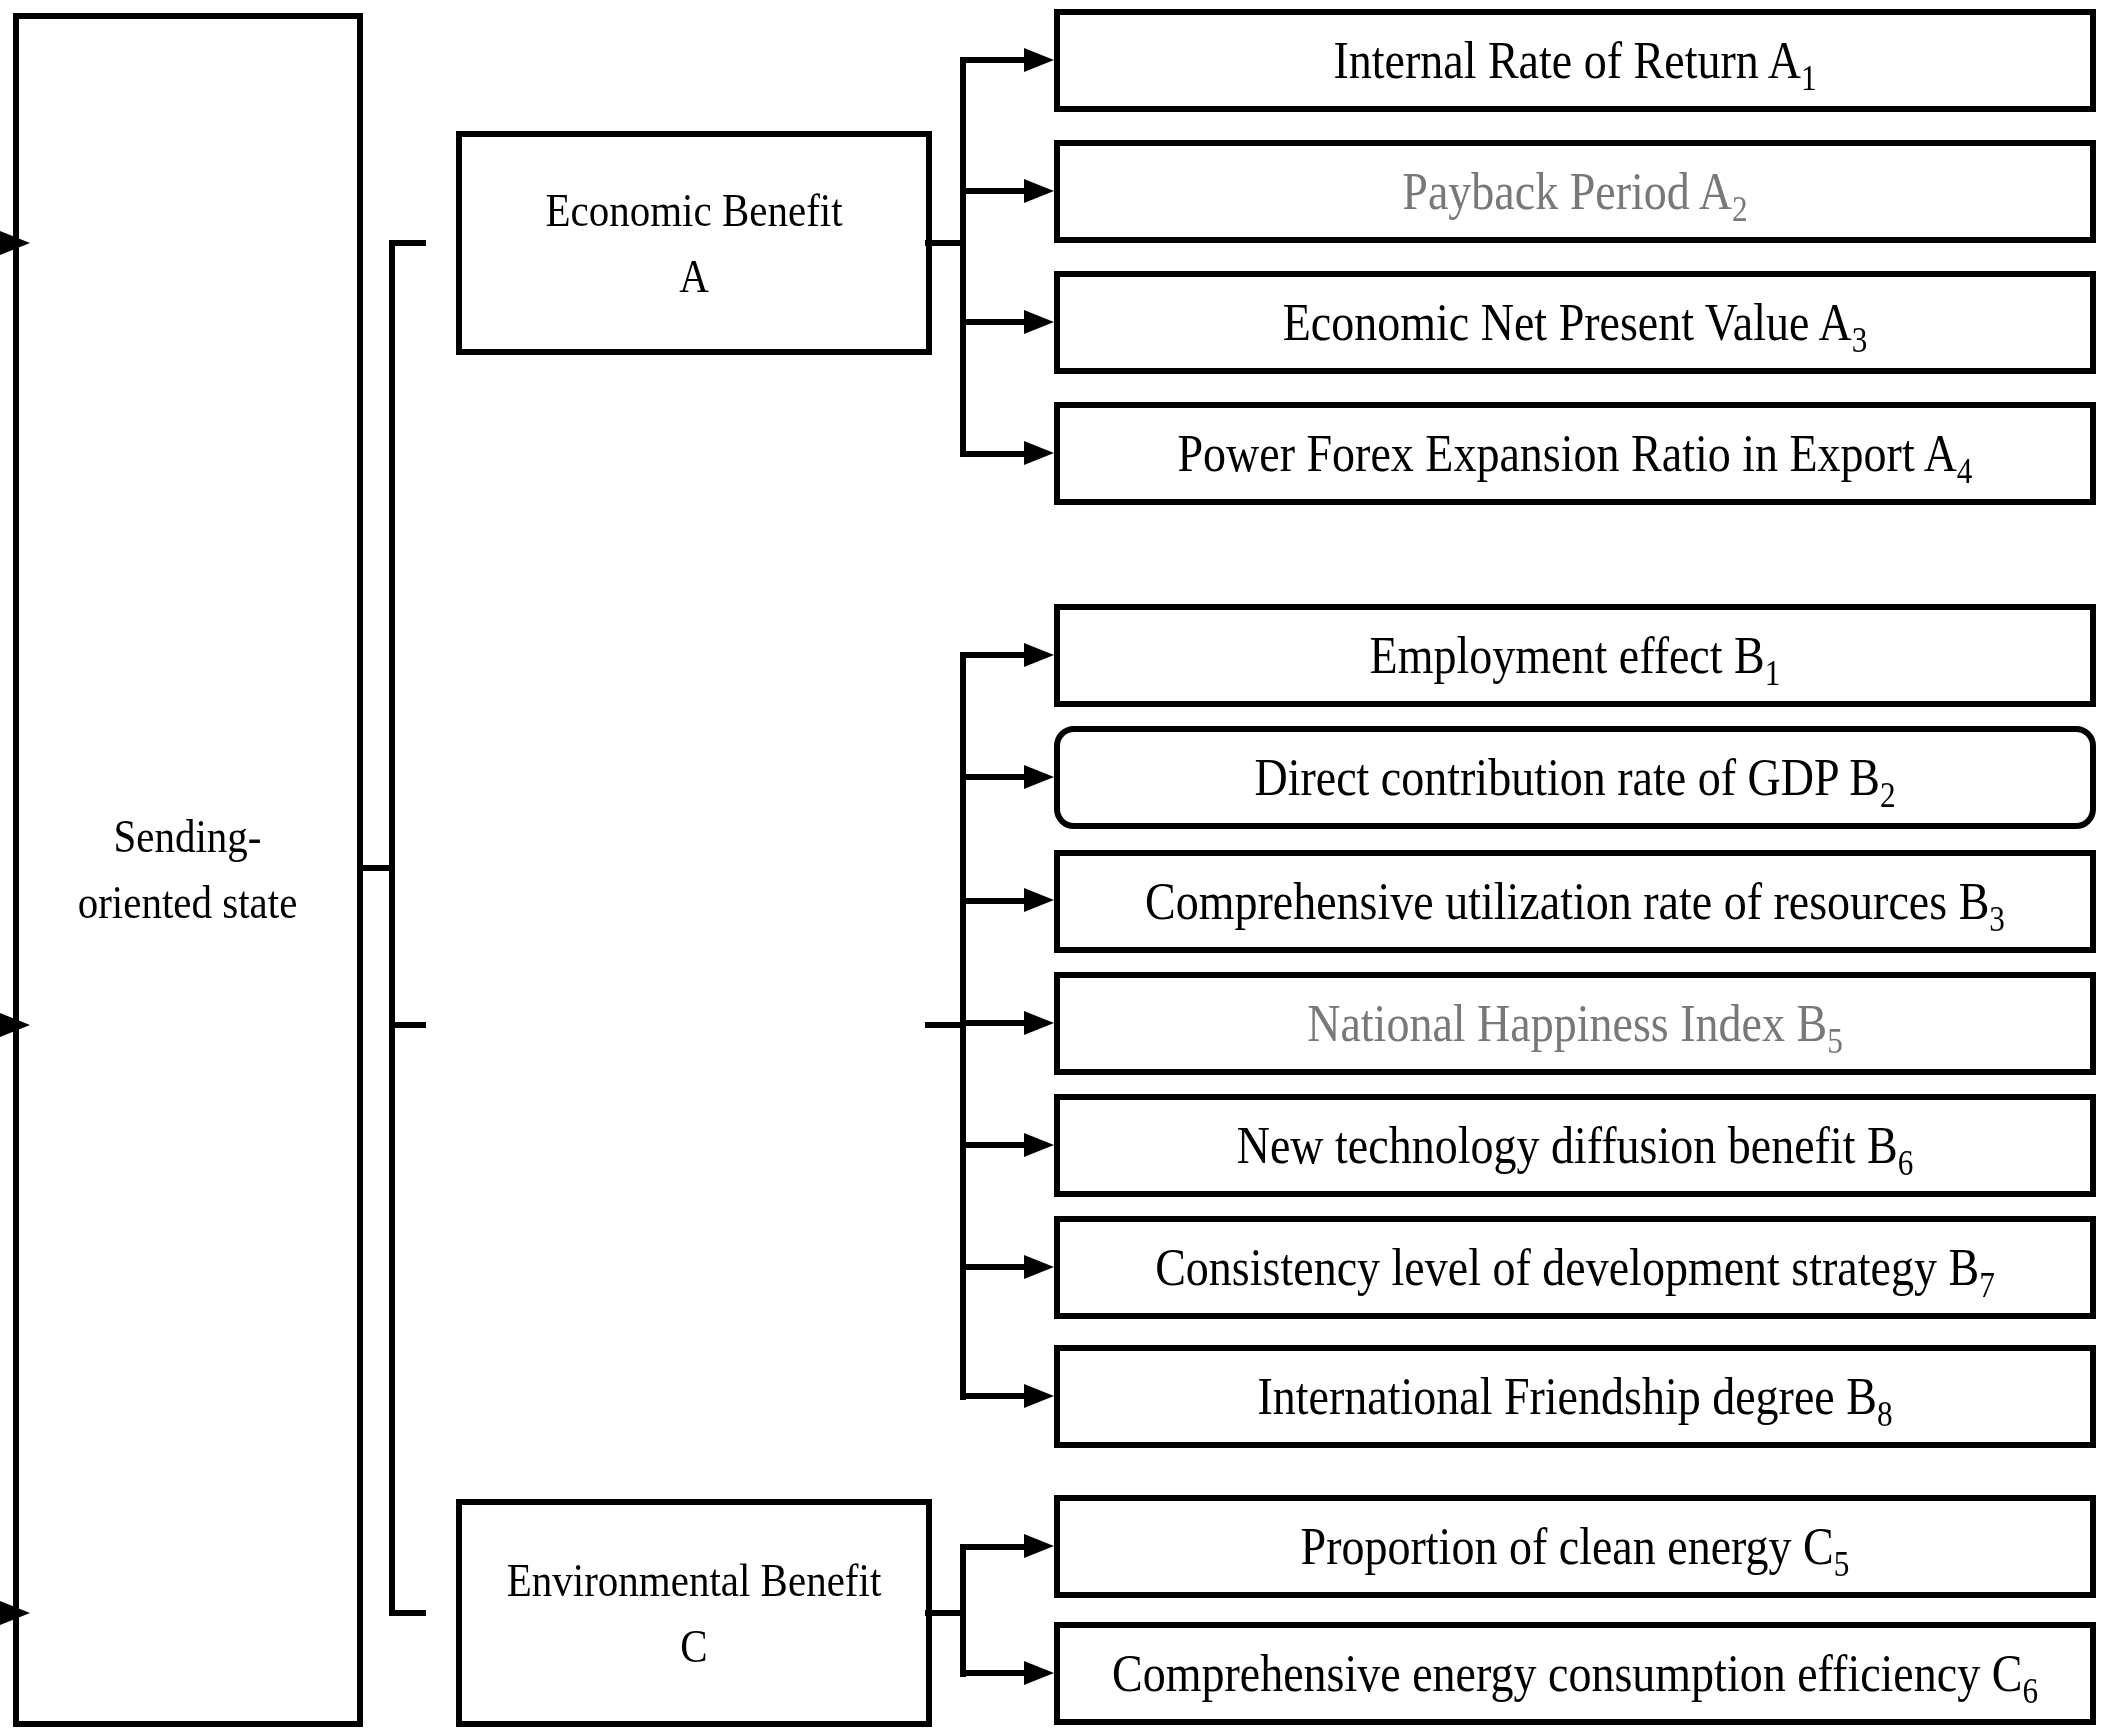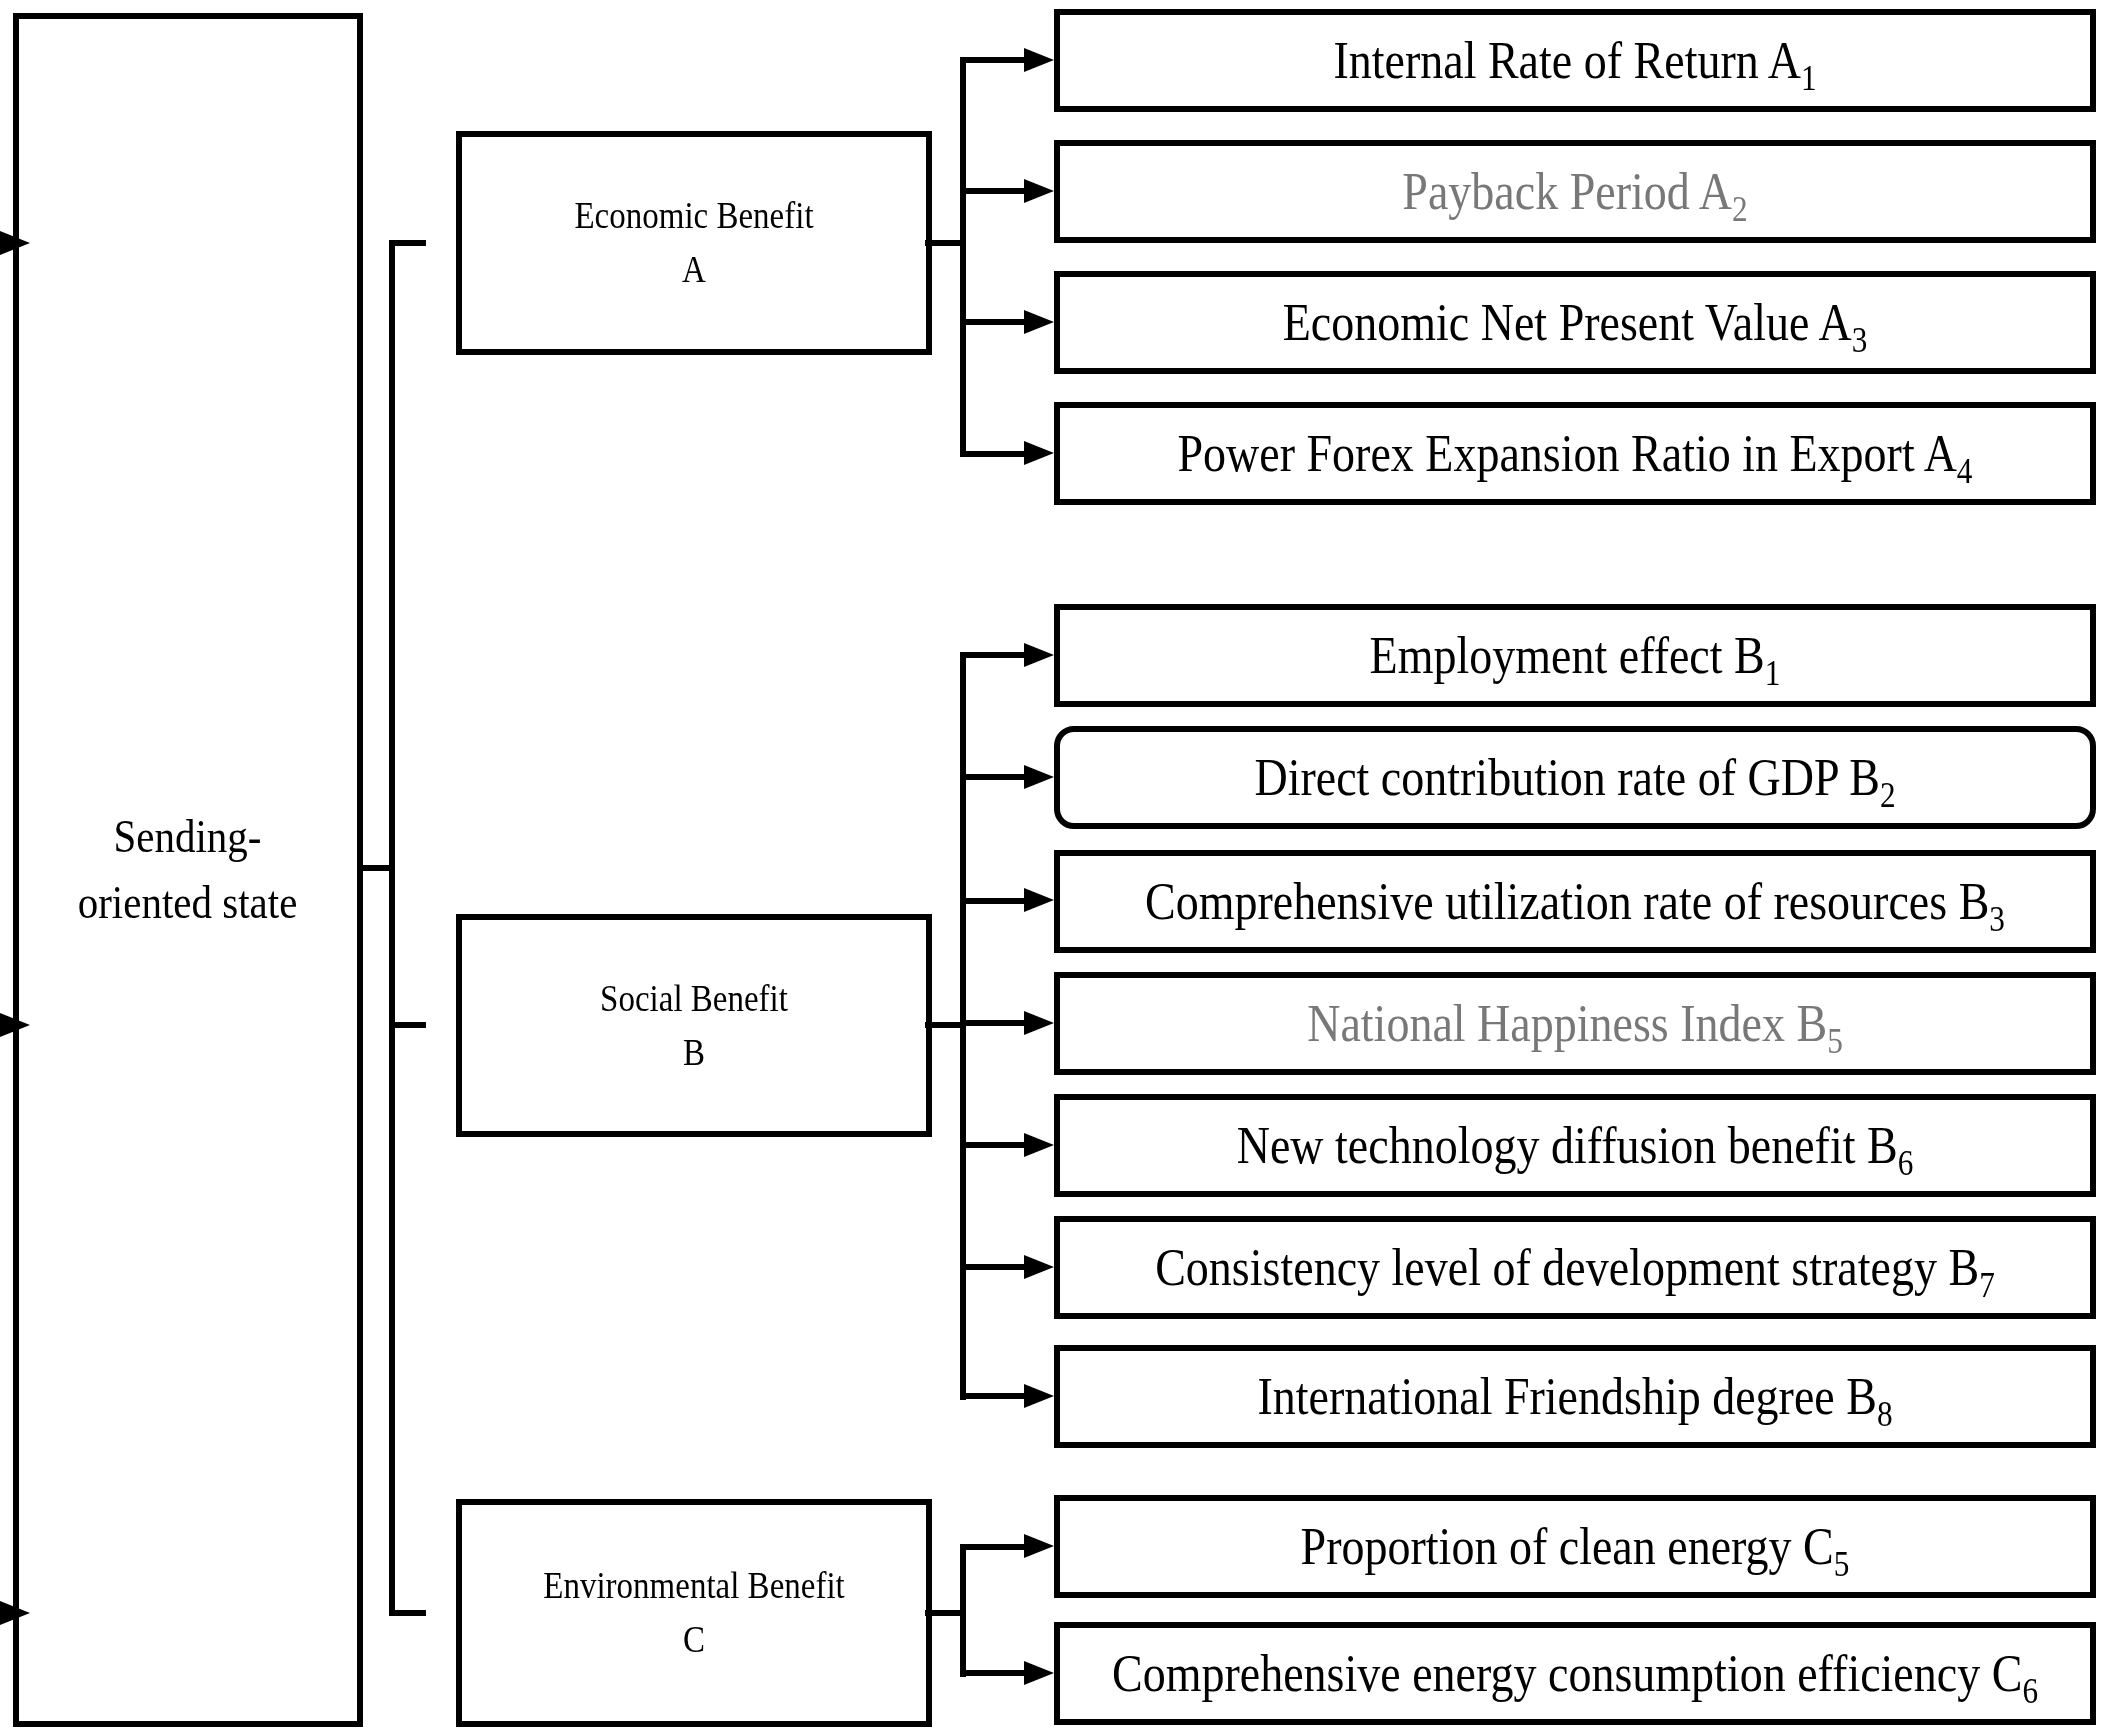--- a/index.html
+++ b/index.html
@@ -16,21 +16,21 @@
     text-align:center;
   }
   .t{display:inline-block; transform:scaleY(1.15); transform-origin:center; line-height:1.42;}
   sub{font-size:0.68em; line-height:0;}
   .t[data-muted="true"]{color:var(--muted);}
 
   
   .root{left:12.5px; top:12.5px; width:350px; height:1714px; font-size:41px;}
 
   
-  .cat{left:456px; width:476px; font-size:33px;}
+  .cat{left:456px; width:476px; font-size:41px;}
   .catA{top:131px;  height:224px;}
   .catB{top:914px; height:223px;}
   .catC{top:1499px; height:228px;}
 
   
   .leaf{left:1054px; width:1042px; height:103px; font-size:46px; padding:0 15px;}
   .la1{top:8.8px;}  .la2{top:140px;} .la3{top:271px;} .la4{top:402px;text-align:right;}
   .lb1{top:604px;} .lb2{top:726px;border-radius:20px;}.lb3{top:850px;}.lb5{top:972px;}
   .lb6{top:1094px;}.lb7{top:1216px;text-align:right;}.lb8{top:1345px;}
   .lc5{top:1495px;}.lc6{top:1622px;}
@@ -100,26 +100,20 @@
   <div class="head hc-a"></div>
   <div class="hline shaft-cat sc-b"></div>
   <div class="head hc-b"></div>
   <div class="hline shaft-cat sc-c"></div>
   <div class="head hc-c"></div>
 
   <div class="box cat catA">
     <span class="t">
       <span>Economic Benefit</span><br>
       <span>A</span>
-    </span>
-  </div>
-  <div class="box cat catB">
-    <span class="t">
-      <span>Social Benefit</span><br>
-      <span>B</span>
     </span>
   </div>
   <div class="box cat catC">
     <span class="t">
       <span>Environmental Benefit</span><br>
       <span>C</span>
     </span>
   </div>
 
   <div class="hline cat-stub cs-a"></div>

